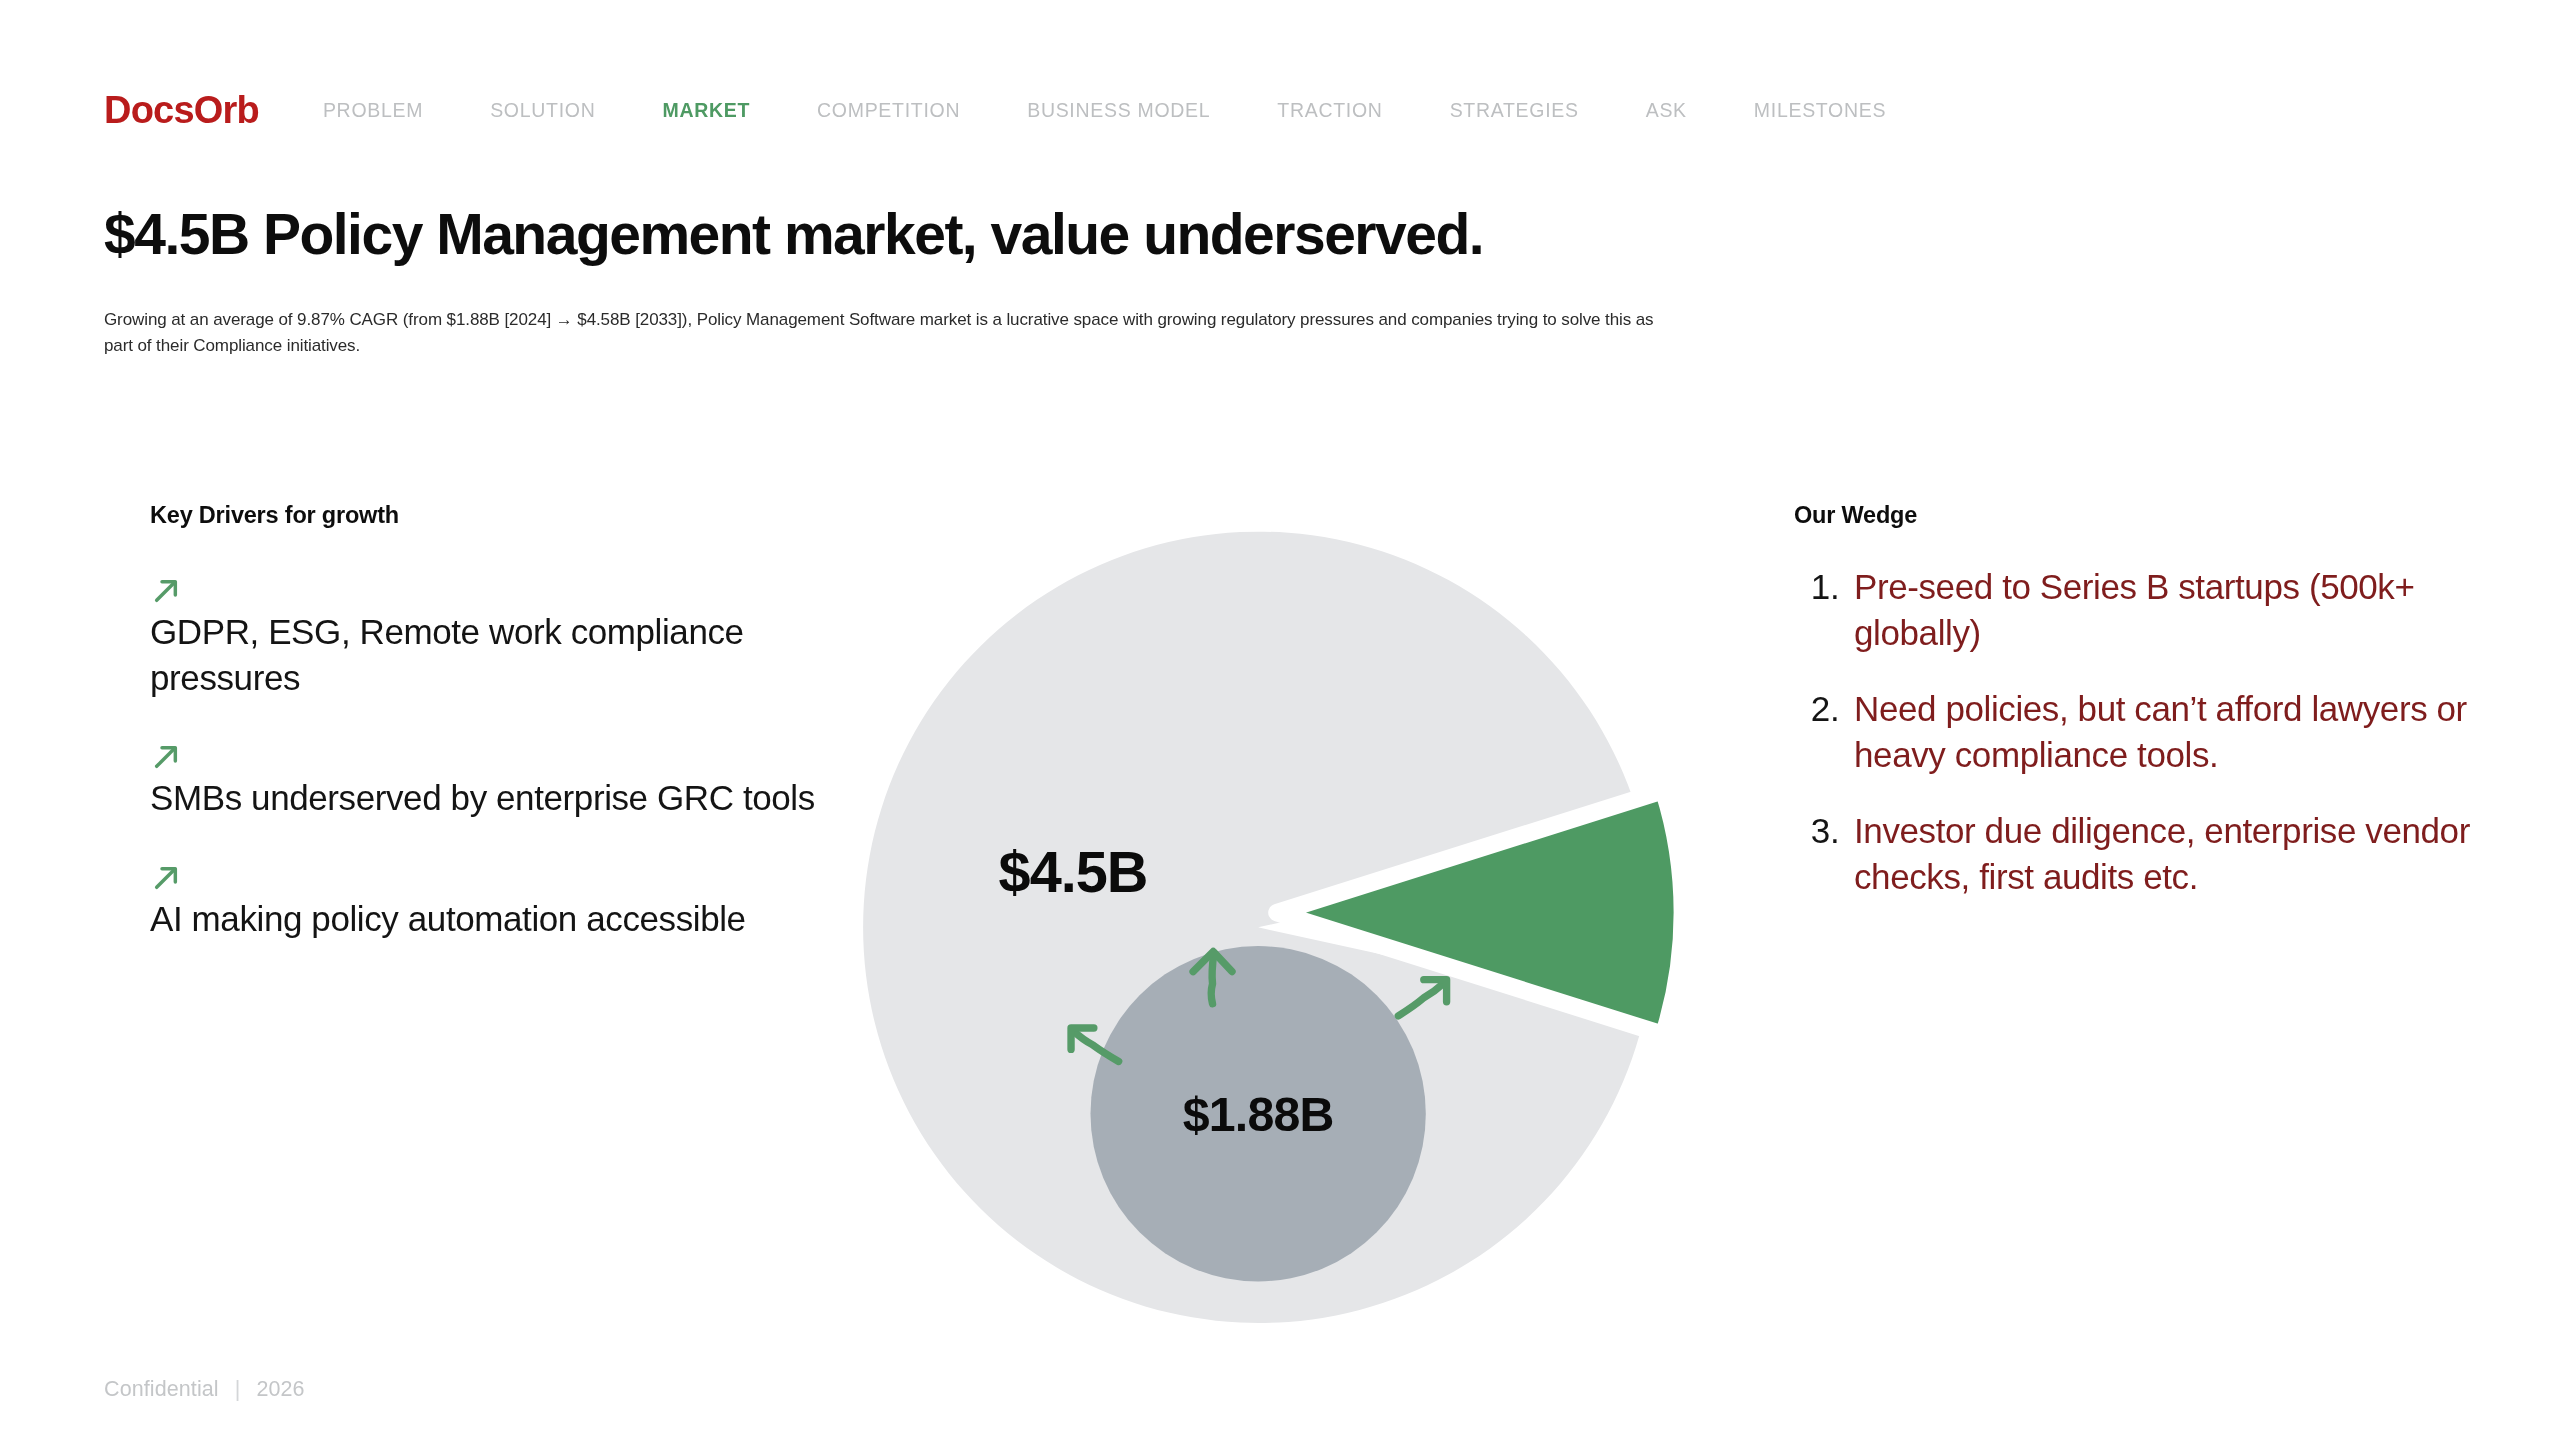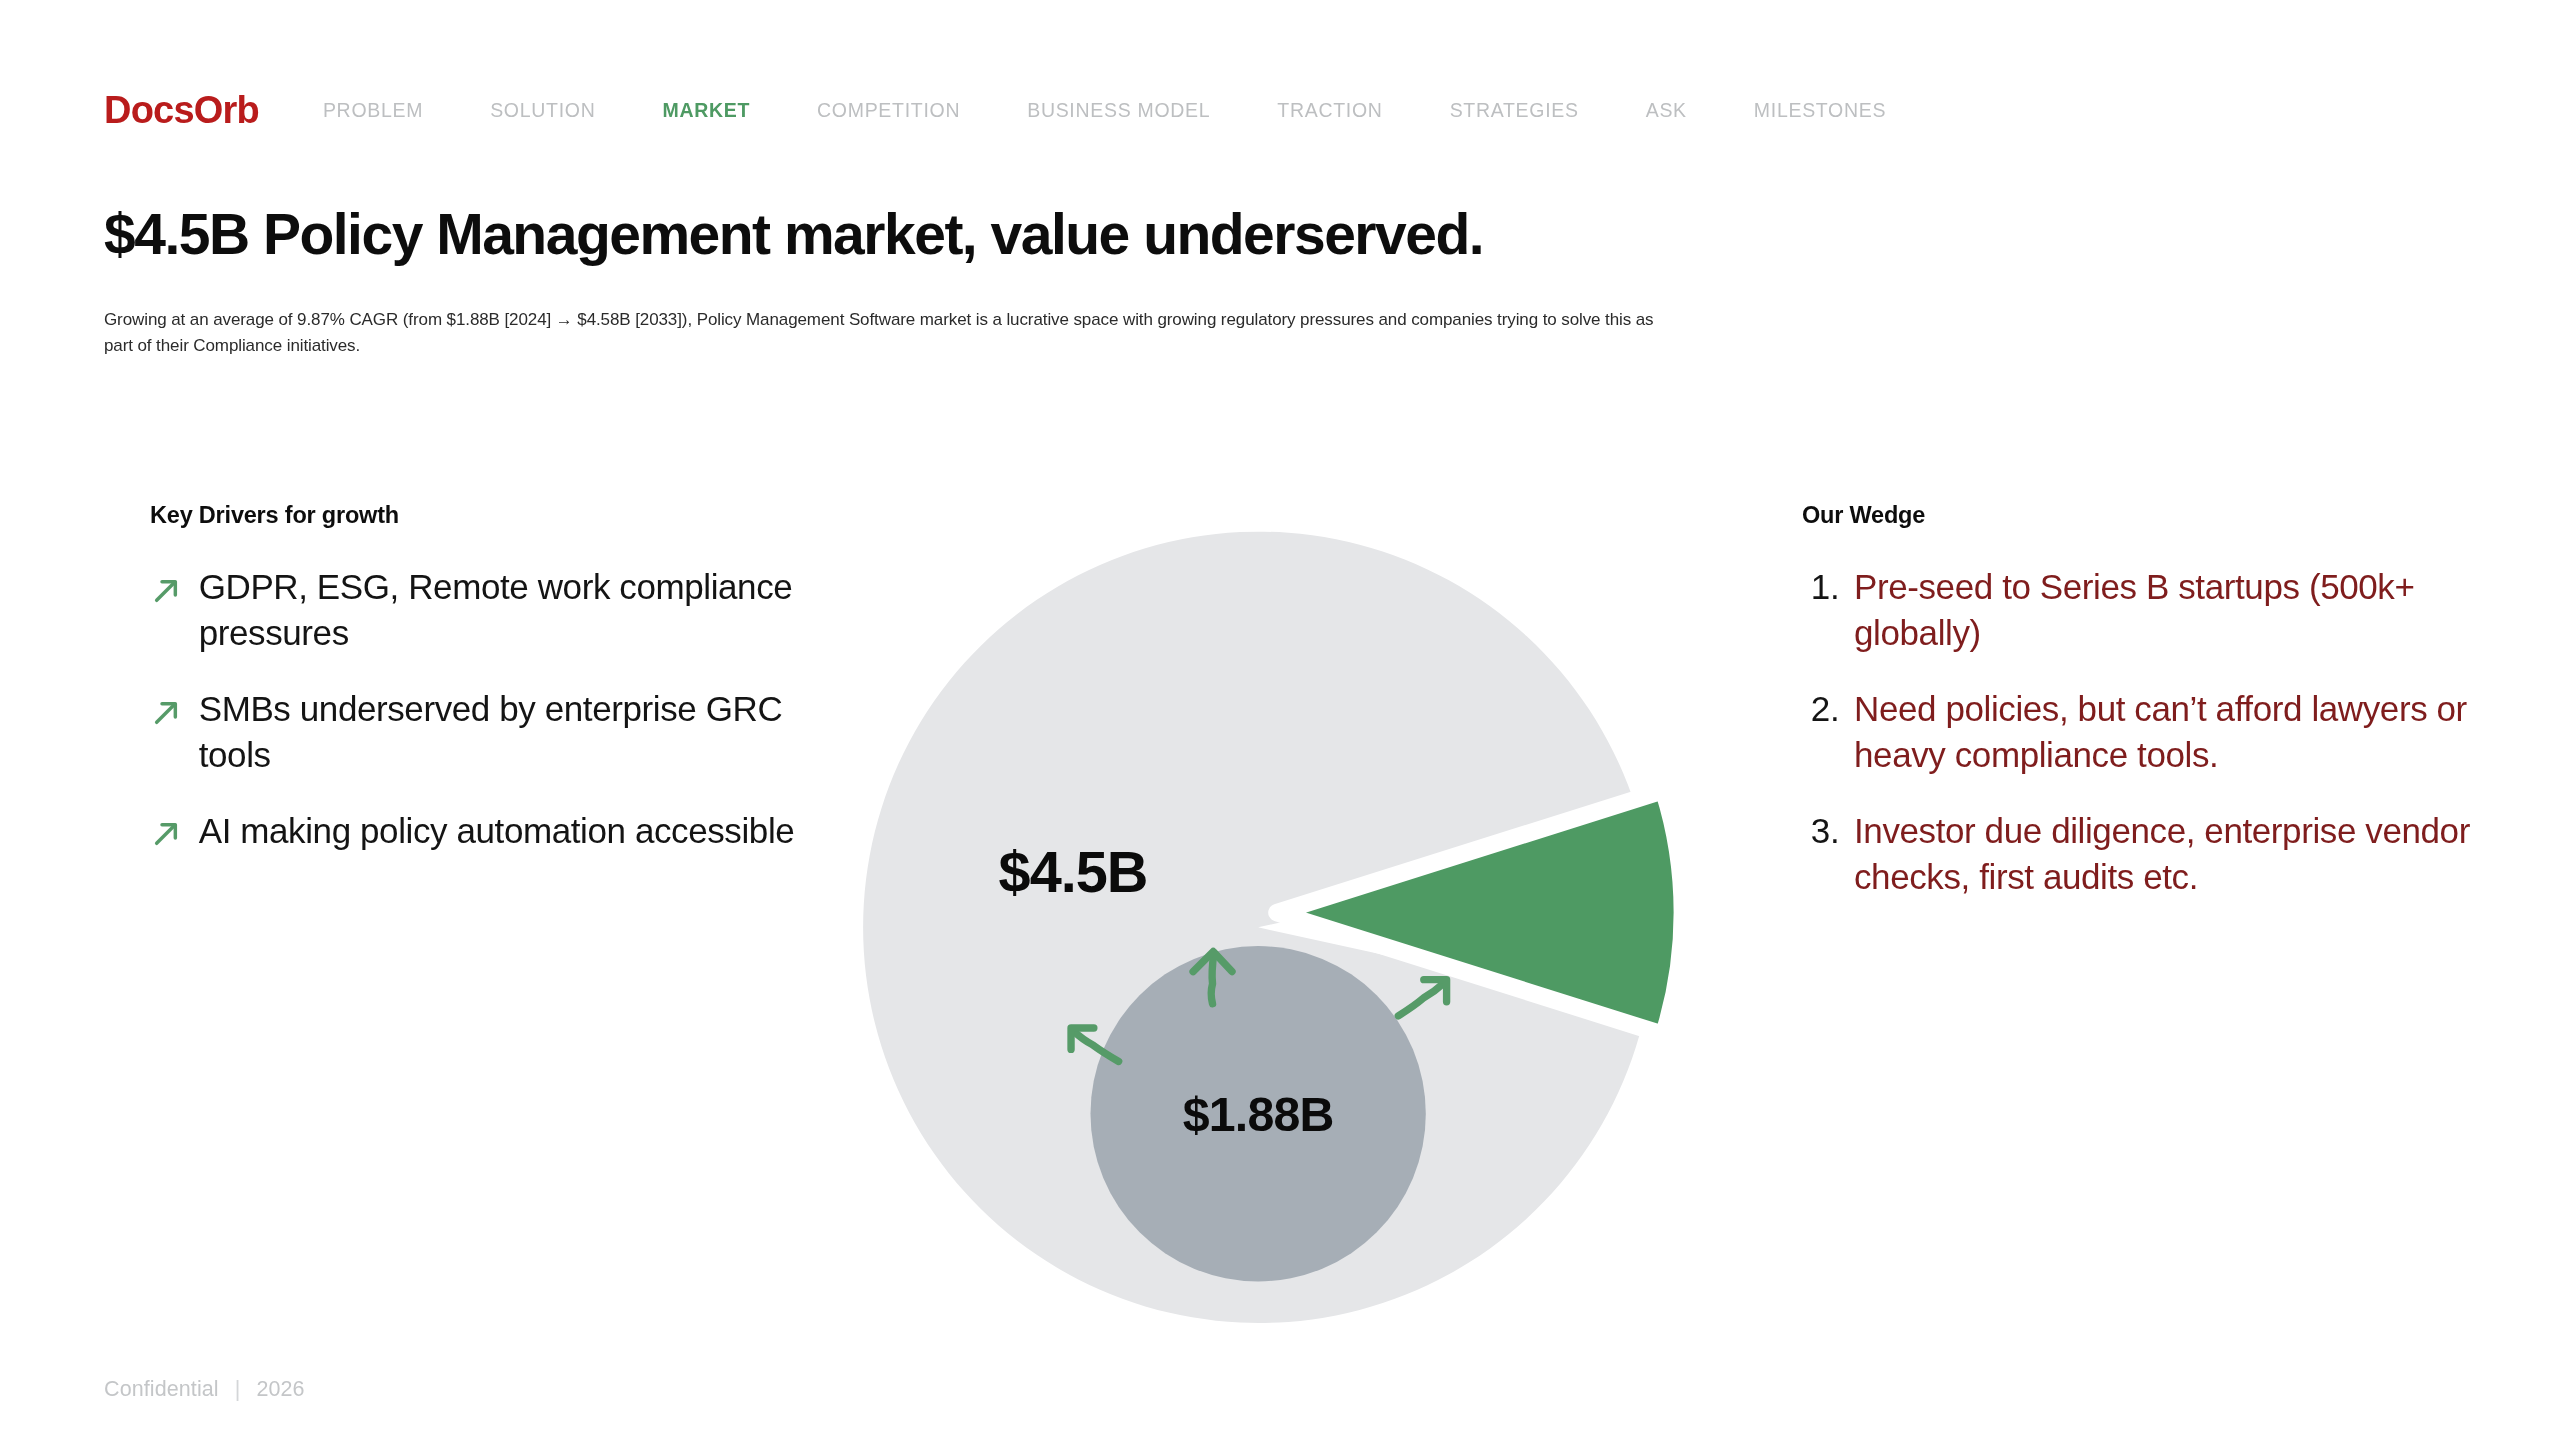--- a/index.html
+++ b/index.html
@@ -89,20 +89,21 @@
     font-size: 23.5px;
     font-weight: bold;
     color: #0d0d0d;
     letter-spacing: -0.2px;
     margin-bottom: 35px;
   }
   .driver {
     display: flex;
     align-items: flex-start;
     margin-bottom: 29.5px;
+    flex-direction: column;
   }
   .driver-arrow {
     flex: 0 0 auto;
     width: 42px;
     margin-top: 10.7px;
     margin-right: 6.7px;
   }
   .driver-text {
     font-size: 35px;
     line-height: 1.32;
@@ -132,21 +133,21 @@
     padding-right: 14.8px;
     box-sizing: border-box;
     letter-spacing: -0.4px;
   }
   .wedge-text {
     font-size: 35px;
     line-height: 1.32;
     color: #7f1d1d;
     letter-spacing: -0.4px;
   }
-  .col-right .col-heading { margin-left: 12px; }
+  .col-right .col-heading { margin-left: 4px; }
 
   
   .chart-wrap {
     position: absolute;
     left: 839px;
     top: 510px;
     width: 845px;
     height: 832px;
   }
   .chart-wrap svg { display: block; width: 100%; height: 100%; }

